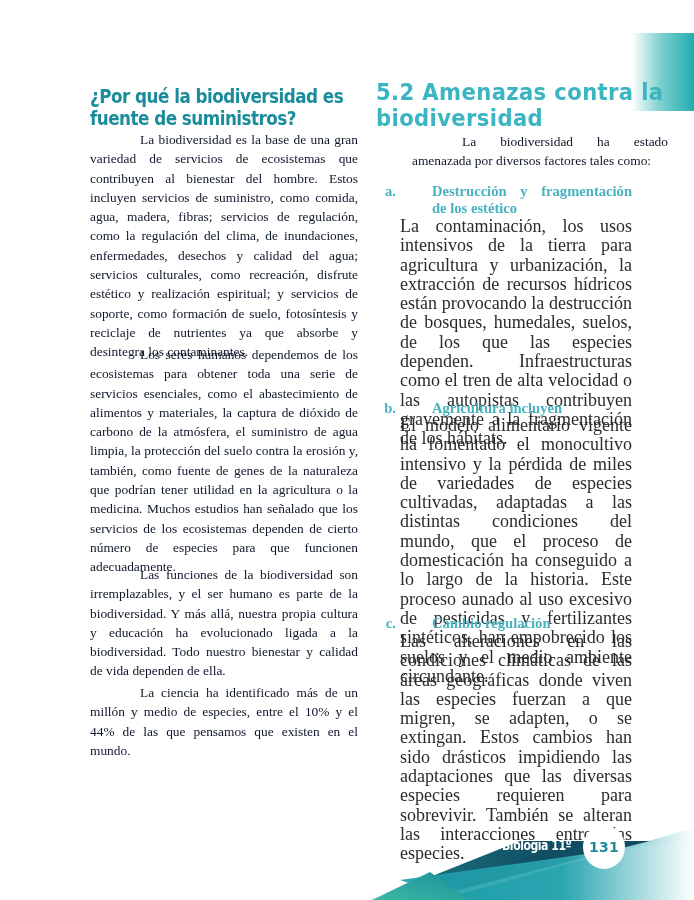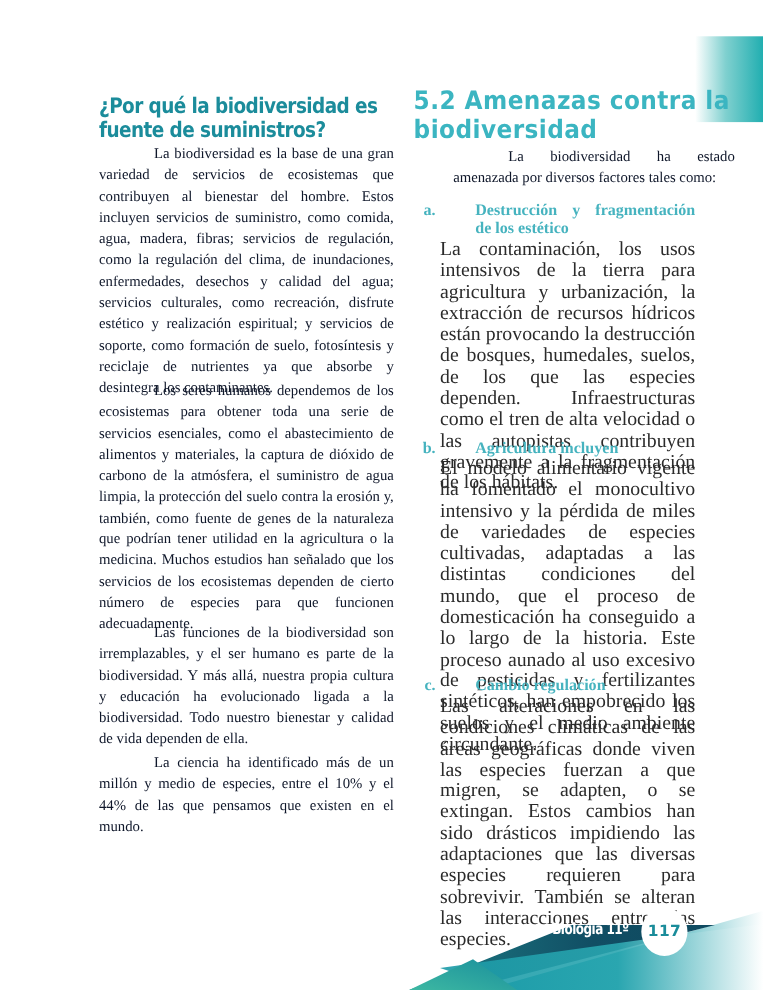--- a/index.html
+++ b/index.html
@@ -141,14 +141,14 @@
 
     <polygon points="372,100 520,41 650,41 560,64 420,100" fill="url(#darkBand)"></polygon>
 
     <polygon points="400,80 600,52 694,40 694,100 460,100" fill="url(#fadeTeal)" opacity="0.9"></polygon>
 
     <polygon points="372,100 430,72 470,100" fill="url(#greenWedge)"></polygon>
   </svg>
 </div>
 <div class="footer-label">Biología 11º</div>
 <div class="page-circle">
-  <span class="page-number">117</span>
+  <span class="page-number">131</span>
 </div>
 
 </body></html>

